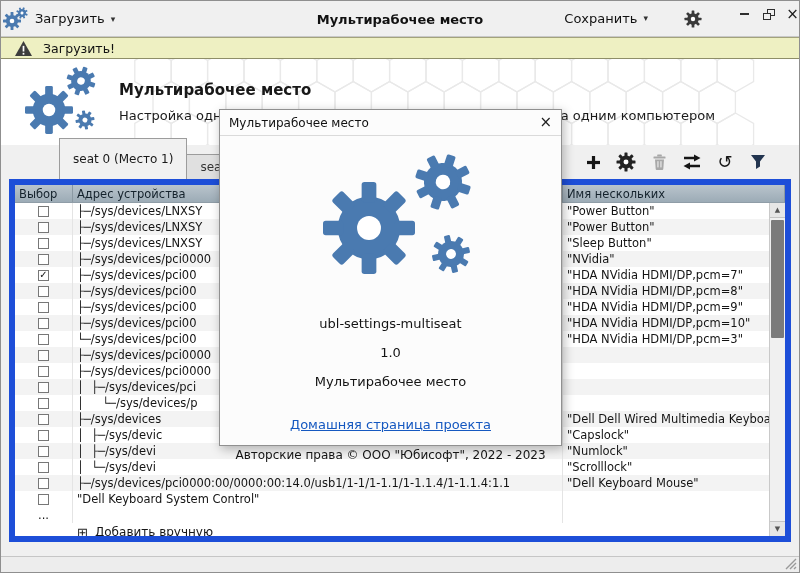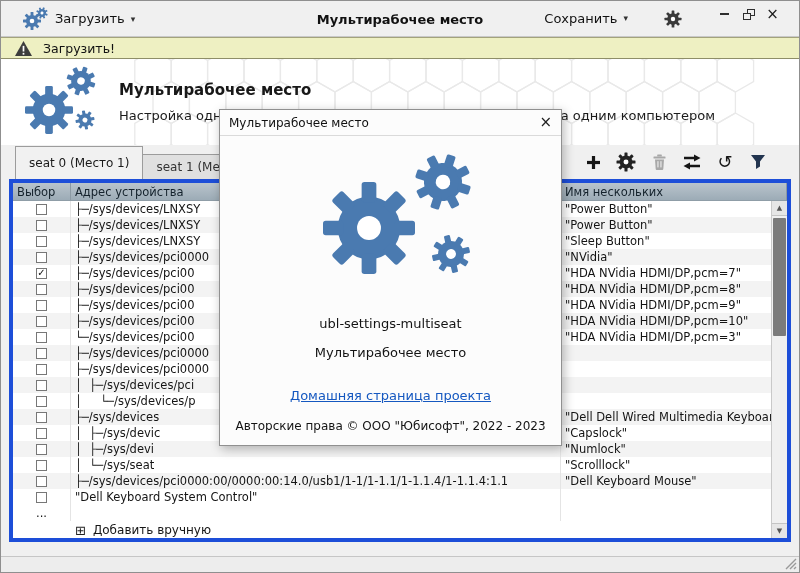--- a/index.html
+++ b/index.html
@@ -5,21 +5,21 @@
   html,body { margin:0; padding:0; background:#d8d8d8; }
   * { box-sizing:border-box; }
   #window {
     position:relative; width:800px; height:573px; overflow:hidden;
     background:#f0f0f0; border:1px solid #8f8f8f;
     font-family:"DejaVu Sans","Liberation Sans",sans-serif; color:#141414;
     -webkit-font-smoothing:antialiased;
   }
   
   #titlebar { position:absolute; top:0; left:0; right:0; height:36px;
-    display:flex; align-items:center; padding:0 20px; background:#f0f0f0;
+    display:flex; align-items:center; padding:0 0; background:#f0f0f0;
     border-bottom:1px solid #c9c9c9; }
   .tb-btn { display:flex; align-items:center; gap:6px; font-size:13px; color:#111;
     padding:3px 6px; border-radius:3px; }
   .caret { font-size:9px; color:#333; }
   .win-title { position:absolute; left:50%; top:50%; transform:translate(-50%,-50%);
     font-weight:bold; font-size:13px; color:#111; white-space:nowrap; }
   .tb-right { margin-left:auto; display:flex; align-items:flex-start; gap:28px; }
   .icon-btn { padding:2px; }
   .winctrls { display:flex; gap:11px; align-items:center; margin-left:6px; }
   .wc { width:13px; height:13px; position:relative; display:flex; align-items:center; justify-content:center; }
@@ -38,28 +38,28 @@
   #hexes polygon { fill:none; stroke:#e9e9e9; stroke-width:1.3; }
   .hero-gears { position:absolute; left:16px; top:3px; }
   .hero-text { position:absolute; left:118px; top:22px; z-index:2; }
   .hero-title { font-size:15px; font-weight:bold; color:#181818; margin-bottom:9px; }
   .hero-sub { font-size:13px; color:#1b1b1b; }
   
   #tabbar { position:absolute; top:144px; left:0; right:0; height:34px;
     display:flex; align-items:flex-end; padding-left:14px; }
   .tab { font-size:12px; color:#1a1a1a; border:1px solid #9c9c9c; border-bottom:none;
     padding:0 13px; display:flex; align-items:center; white-space:nowrap; }
-  .tab.active { height:33px; background:#f1f1f1; z-index:3; }
+  .tab.active { height:41px; background:#f1f1f1; z-index:3;margin-left:44px; }
   .tab.inactive { height:25px; background:#e0e0e0; border-left:none; z-index:1; color:#333; }
   .tbar { position:absolute; right:28px; bottom:5px; display:flex; gap:7px; align-items:center; }
   .tool { width:26px; height:24px; display:flex; align-items:center; justify-content:center; }
   .undo-glyph { font-size:18px; line-height:1; color:#161616; }
   
   #table { position:absolute; left:8px; top:178px; width:782px; height:363px;
-    background:#ffffff; border:4px solid #1d4ed8; }
+    background:#ffffff; border:6px solid #1d4ed8; }
   #thead { position:absolute; top:0; left:0; right:0; height:18px;
     display:grid; grid-template-columns:58px 490px 1fr;
     background:linear-gradient(#b9c4cc,#9cabb6); border-bottom:1px solid #8f9da7; }
   .hcell { font-size:11.5px; color:#14222c; padding:2px 4px; border-right:1px solid #8b99a3;
     overflow:hidden; white-space:nowrap; }
   #tcontent { position:absolute; top:18px; left:0; right:0; bottom:0; overflow:hidden; }
   .trow { display:grid; grid-template-columns:58px 490px 1fr; height:16px; background:#fff; }
   #rows .trow:nth-child(even) { background:#f3f3f3; }
   .cell { font-size:11.5px; line-height:16px; color:#141414; padding:0 4px; height:16px;
     border-right:1px solid #e4e4e4; overflow:hidden; white-space:pre; }
@@ -355,21 +355,21 @@
             <div class="cell caddr">│  ├─/sys/devic</div>
             <div class="cell cname">"Capslock"</div>
           </div>
           <div class="trow">
             <div class="cell csel"><span class="cb"></span></div>
             <div class="cell caddr">│  ├─/sys/devi</div>
             <div class="cell cname">"Numlock"</div>
           </div>
           <div class="trow">
             <div class="cell csel"><span class="cb"></span></div>
-            <div class="cell caddr">│  └─/sys/seat</div>
+            <div class="cell caddr">│  └─/sys/devi</div>
             <div class="cell cname">"Scrolllock"</div>
           </div>
           <div class="trow">
             <div class="cell csel"><span class="cb"></span></div>
             <div class="cell caddr">├─/sys/devices/pci0000:00/0000:00:14.0/usb1/1-1/1-1.1/1-1.1.4/1-1.1.4:1.1</div>
             <div class="cell cname">"Dell Keyboard Mouse"</div>
           </div>
           <div class="trow">
             <div class="cell csel"><span class="cb"></span></div>
             <div class="cell cname">"Dell Keyboard System Control"</div>
@@ -403,19 +403,20 @@
       <span class="dlg-title">Мультирабочее место</span>
       <span class="dlg-close">×</span>
     </div>
     <div class="dlg-body">
       <svg class="dlg-gears" width="200" height="150" viewBox="0 0 200 150">
         <use href="#gearG" transform="translate(78,84) scale(0.92)" fill="#4a7ab0"></use>
         <use href="#gearG" transform="translate(152,38) scale(0.56) rotate(18)" fill="#4a7ab0"></use>
         <use href="#gearG" transform="translate(160,110) scale(0.38) rotate(32)" fill="#4a7ab0"></use>
       </svg>
       <div class="dlg-app">ubl-settings-multiseat</div>
+      <div class="dlg-ver">1.0</div>
       <div class="dlg-name">Мультирабочее место</div>
       <a class="dlg-link" style="color: rgb(21, 88, 192); margin-top: 28px;">Домашняя страница проекта</a>
       <div class="dlg-copy">Авторские права © ООО "Юбисофт", 2022 - 2023</div>
     </div>
   </div>
 
 </div>
 
 </body></html>

